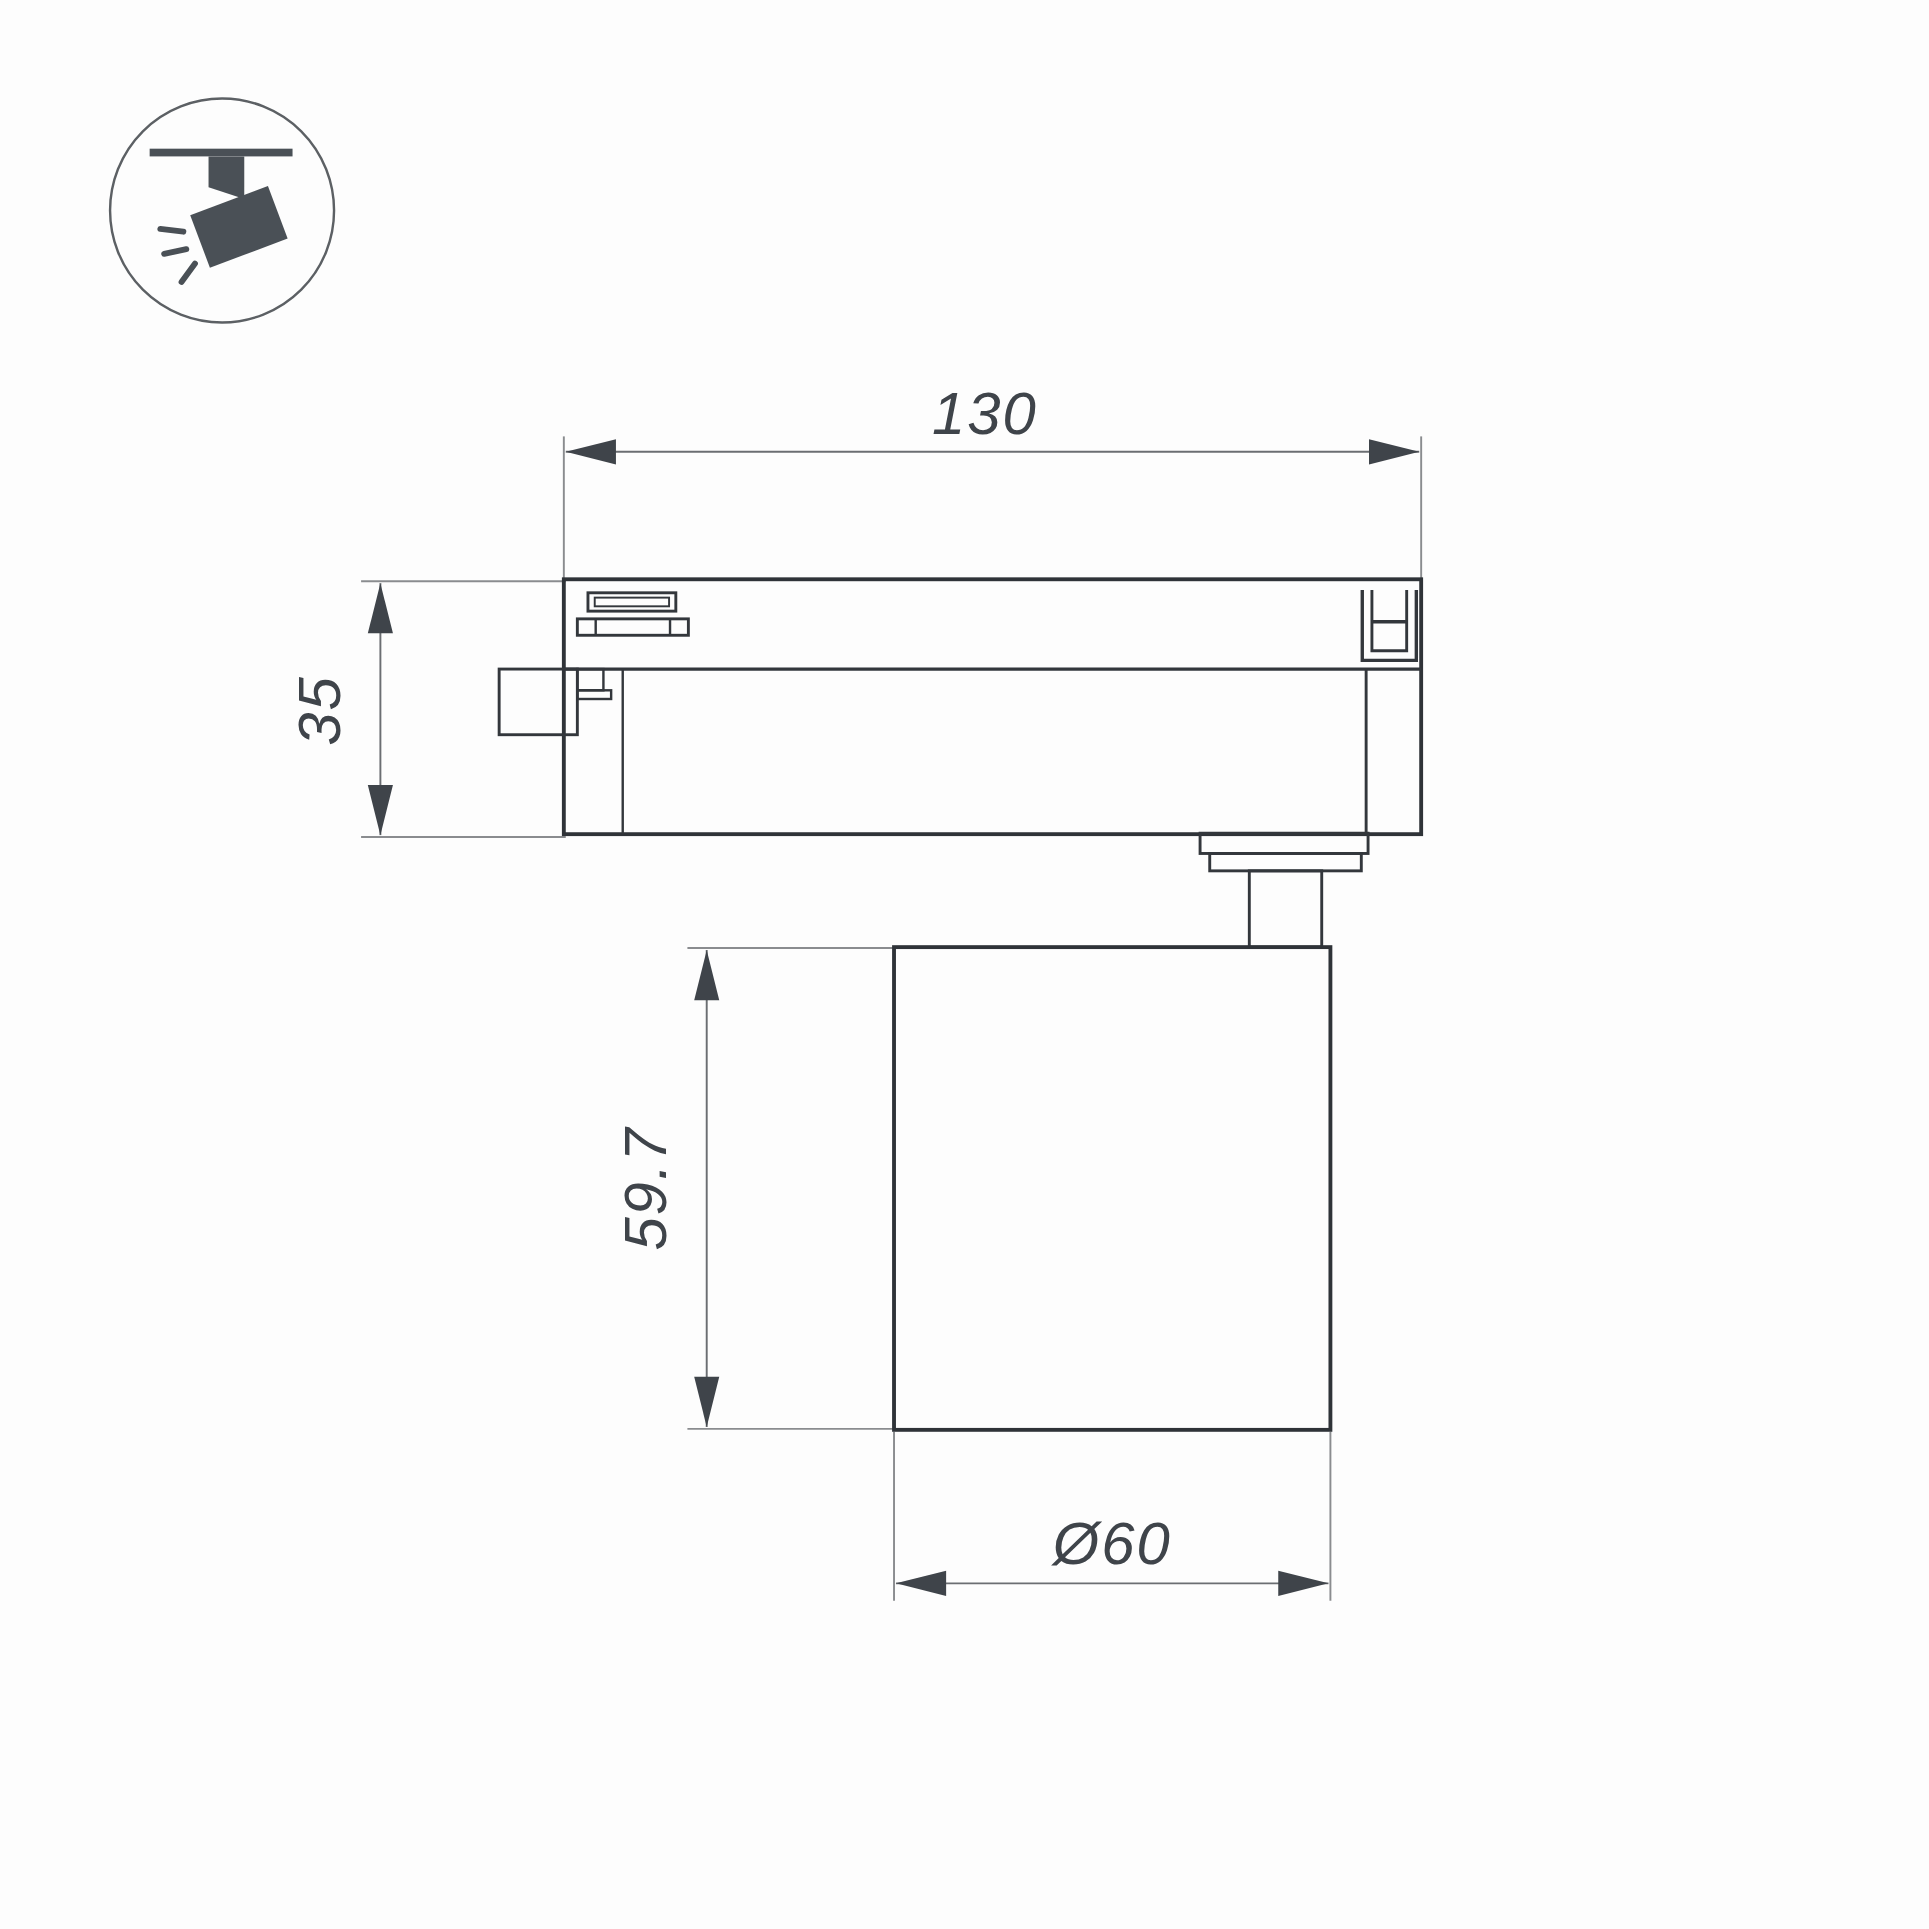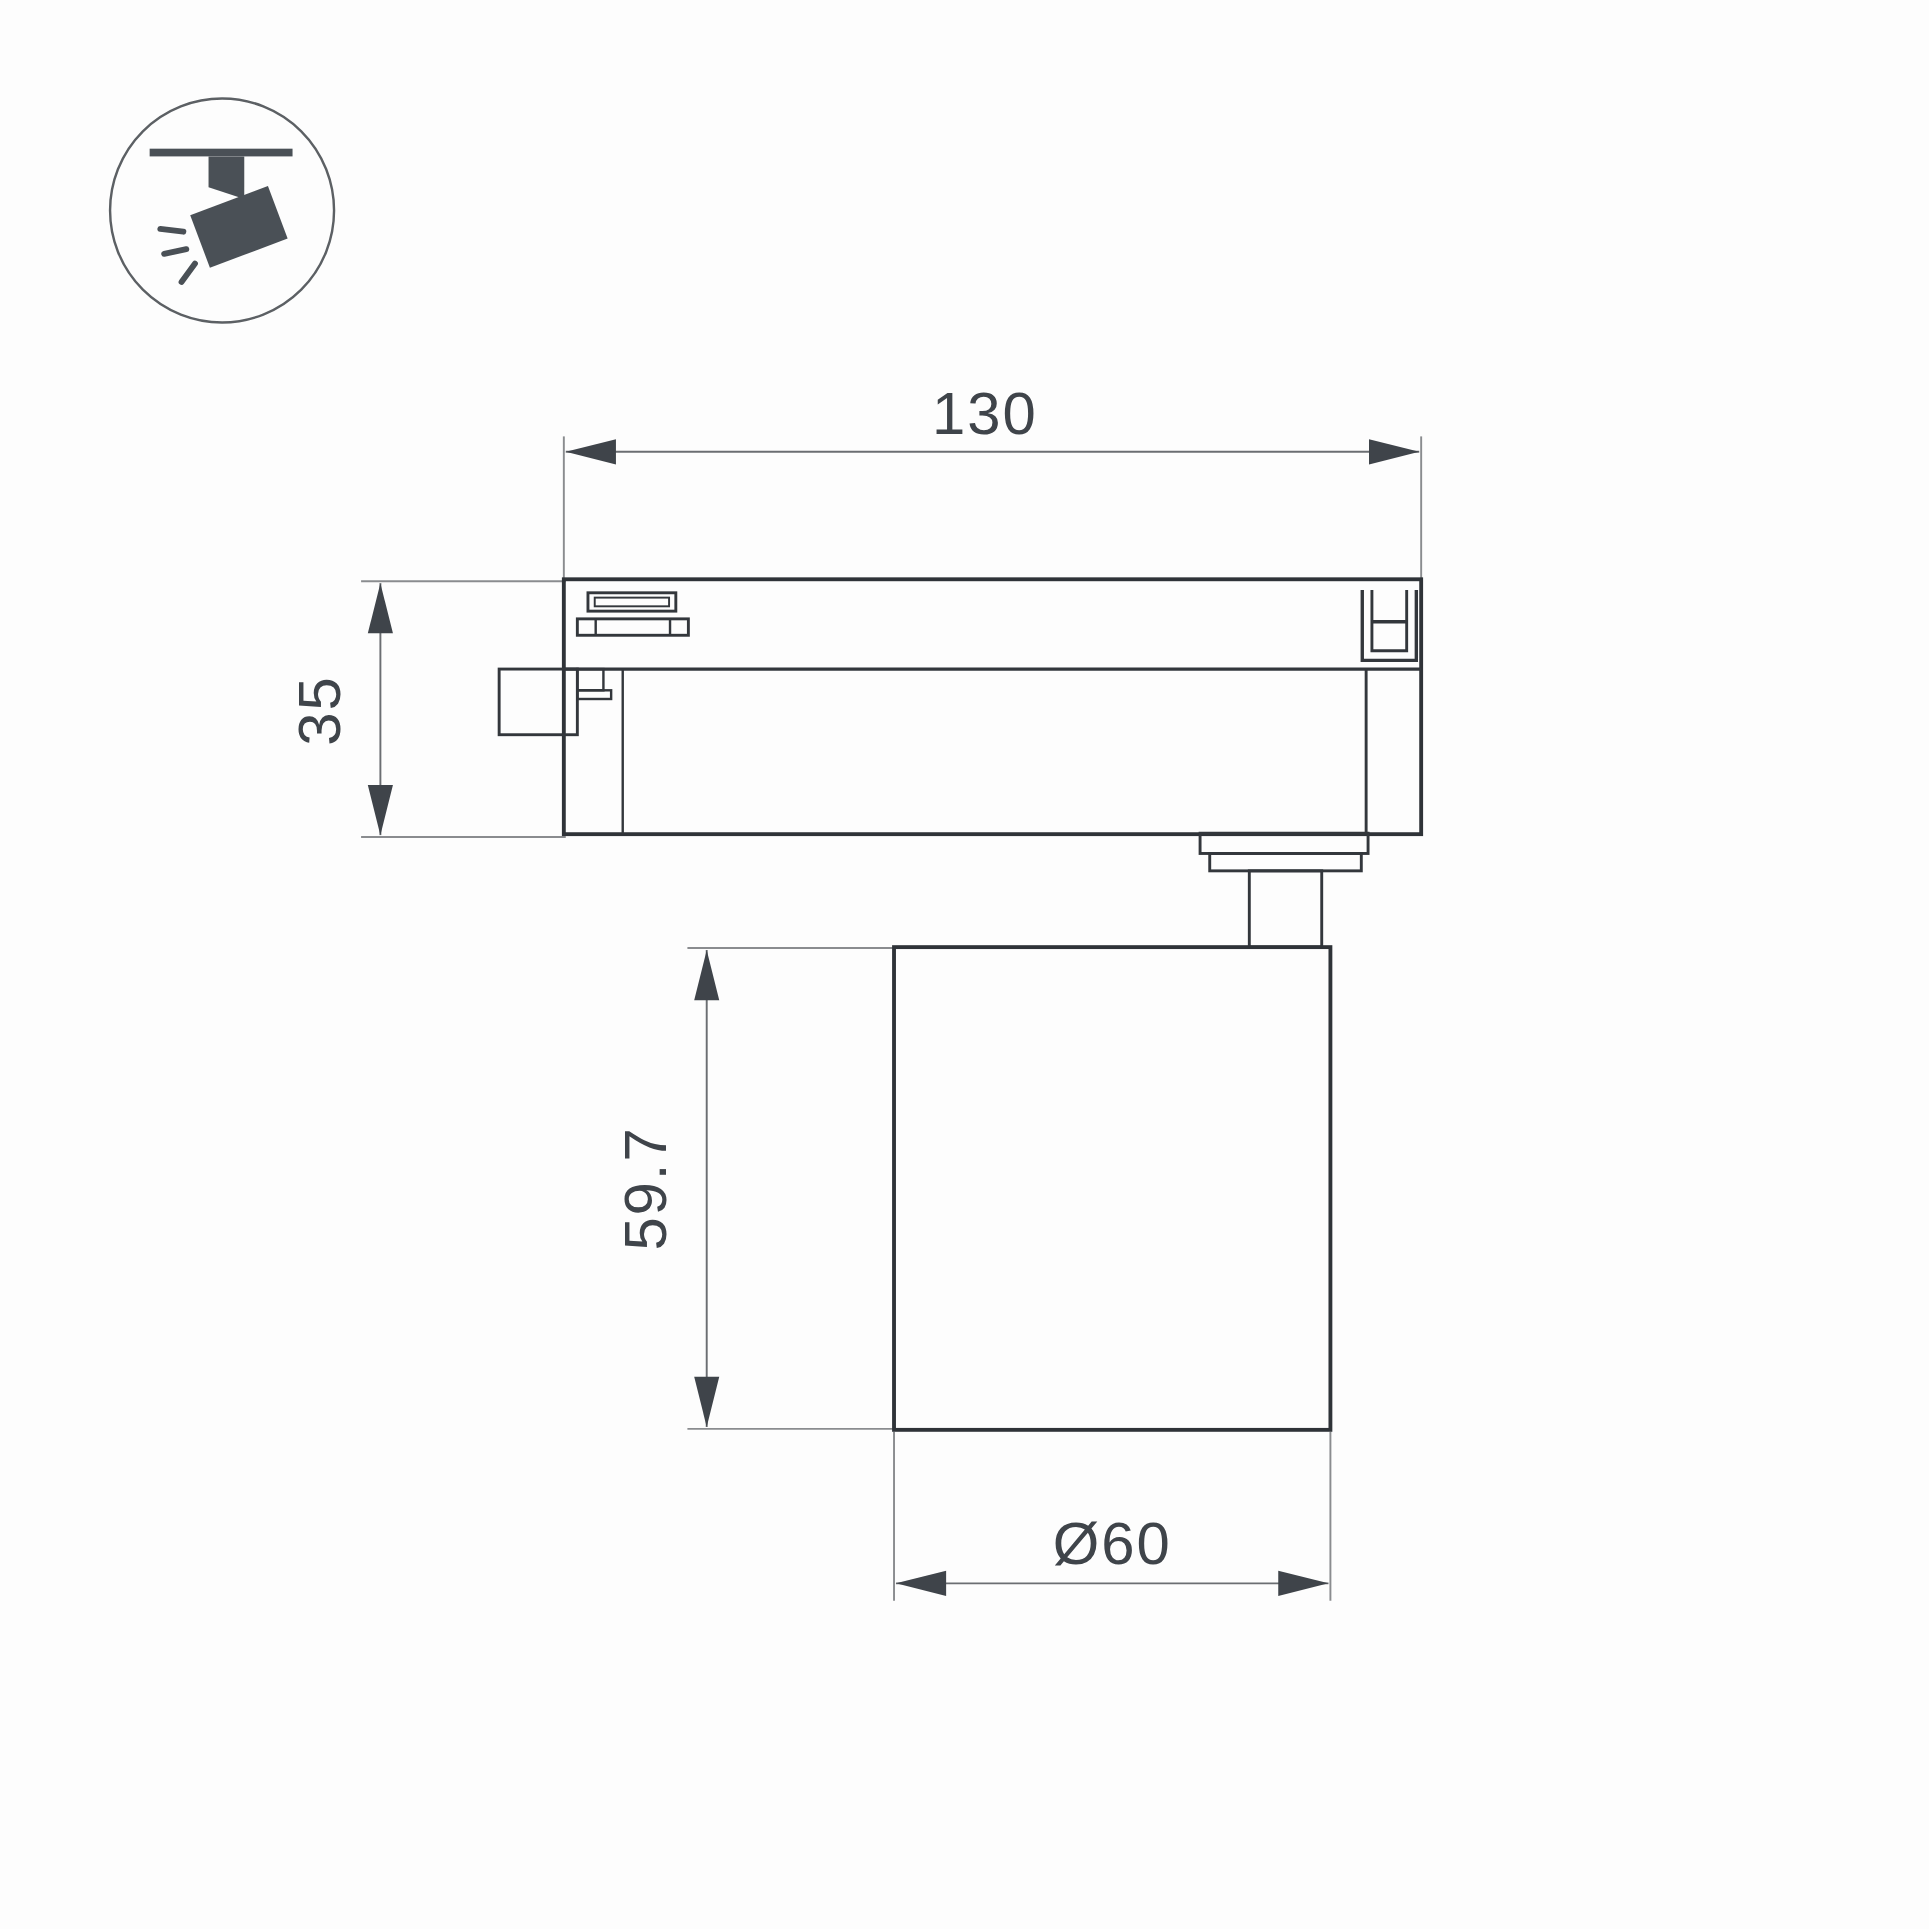--- a/index.html
+++ b/index.html
@@ -6,20 +6,21 @@
     margin: 0;
     padding: 0;
     background: #fdfdfd;
   }
   .canvas {
     position: relative;
     width: 1929px;
     height: 1929px;
     background: #fdfdfd;
     font-family: "Liberation Sans", sans-serif;
+    font-style: italic;
   }
   svg { display: block; }
   .dim-text {
     font-family: "Liberation Sans", sans-serif;
     font-size: 62px;
     fill: #3f444a;
     letter-spacing: 2px;
   }
   .outline  { stroke: #2f3338; fill: none; }
   .outline2 { stroke: #33373c; fill: none; }

